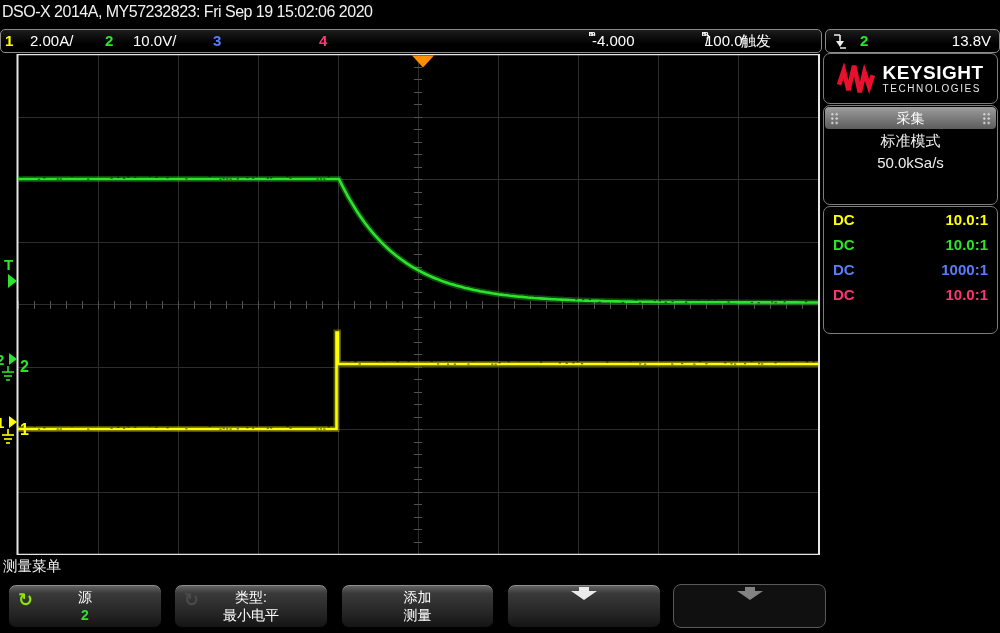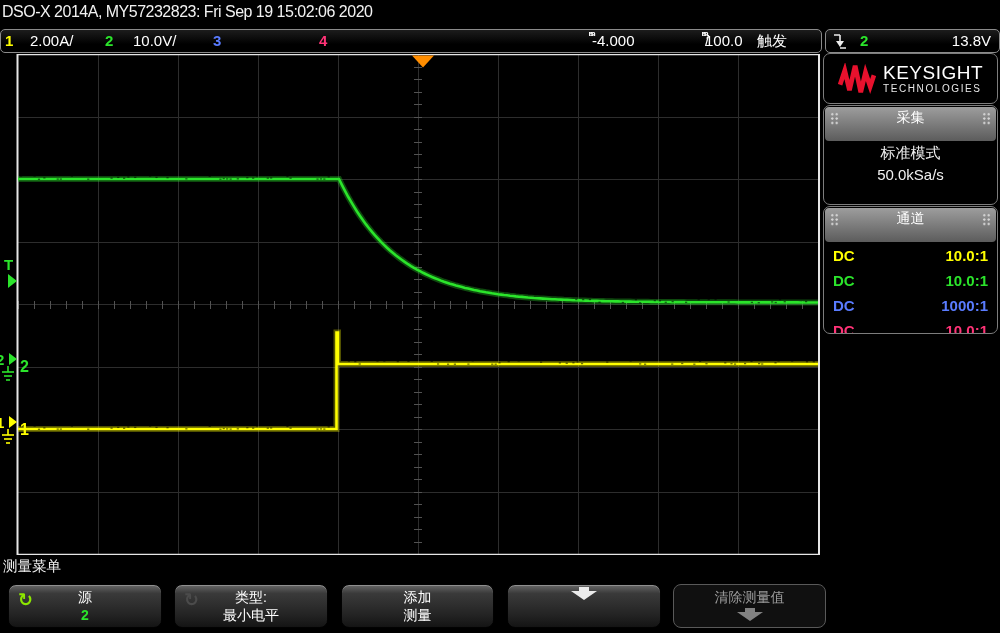--- a/index.html
+++ b/index.html
@@ -19,33 +19,33 @@
   .chnum{font-weight:bold;}
   .c1{color:#ffff00;} .c2{color:#2be42b;} .c3{color:#5a7cff;} .c4{color:#ff3377;}
   .unit-stack{display:inline-flex;flex-direction:column;align-items:center;
               font-size:8px;line-height:7px;font-weight:bold;vertical-align:-2px;}
 
   
   .panelbox{left:823px;width:173px;background:#000;border:1px solid #7d7d7d;border-radius:7px;overflow:hidden;}
   #keysight-box{top:53px;height:49px;display:flex;align-items:center;justify-content:center;gap:7px;}
   #acq-box{top:105px;height:98px;}
   #chan-box{top:206px;height:126px;}
-  .sec-header{position:relative;height:34px;margin:1px;border-radius:4px;
+  .sec-header{position:relative;height:22px;margin:1px;border-radius:4px;
               background:linear-gradient(#9d9d9d,#5c5c5c);color:#fff;font-size:14px;
-              line-height:22px;text-align:center;font-family:Liberation Mono, monospace;}
+              line-height:22px;text-align:center;}
   .grip{position:absolute;top:5px;width:9px;height:13px;
         background-image:radial-gradient(circle,#d6d6d6 1.1px,rgba(0,0,0,0) 1.3px);
         background-size:4.5px 4.4px;}
   .grip.left{left:5px;} .grip.right{right:5px;}
   .acq-line{text-align:center;font-size:15px;line-height:22px;color:#f0f0f0;}
   .acq-line.first{}
   .chan-row{display:flex;justify-content:space-between;padding:0 9px;
             font-size:15px;font-weight:bold;line-height:25px;}
   .brand-text{display:flex;flex-direction:column;line-height:1;}
-  .brand-name{font-size:19px;font-weight:normal;letter-spacing:0.5px;}
+  .brand-name{font-size:19px;font-weight:bold;letter-spacing:0.5px;}
   .brand-sub{font-size:10px;letter-spacing:1.6px;margin-top:2px;color:#e8e8e8;}
 
   
   #menu-label{top:557px;left:3px;font-size:14.5px;color:#f0f0f0;}
   .softkey{position:absolute;top:584px;height:44px;border-radius:8px;
            background:linear-gradient(180deg,#676767 0%,#3a3a3a 20%,#242424 70%,#141414 100%);
            border:1px solid #020202;box-shadow:inset 0 1px 0 rgba(255,255,255,.28);
            color:#fff;font-size:14px;text-align:center;box-sizing:border-box;cursor:pointer;}
   .softkey .l1{margin-top:4px;line-height:17px;}
   .softkey .l2{line-height:18px;}
@@ -78,21 +78,21 @@
       </span>
   </span>
   <span style="left:618px;width:86px;text-align:right">
     <span>100.0</span>
       <span class="unit-stack">
         <span>m</span>
         <span>s</span>
       </span>
       <span>/</span>
   </span>
-  <span style="left:756px">触发</span>
+  <span style="left:740px">触发</span>
 </div>
 
 <div class="abs statusbox" id="status-right">
   <span style="left:6px;top:2px">
     <svg width="16" height="18" viewBox="0 0 16 18">
       <path d="M2 3 H8 M8 3 V9 M8 16 H14" stroke="#ececec" stroke-width="1.6" fill="none"></path>
       <polygon points="4,9 12,9 8,15" fill="#ececec"></polygon>
     </svg>
   </span>
   <span class="chnum c2" style="left:34px">2</span>
@@ -405,25 +405,20 @@
   <div class="sec-header">
     <span class="grip left"></span>
     <span>采集</span>
     <span class="grip right"></span>
   </div>
   <div class="acq-line first">标准模式</div>
   <div class="acq-line">50.0kSa/s</div>
 </div>
 
 <div class="abs panelbox" id="chan-box">
-  <div class="sec-header">
-    <span class="grip left"></span>
-    <span>通道</span>
-    <span class="grip right"></span>
-  </div>
   <div class="chan-row c1">
     <span>DC</span>
     <span>10.0:1</span>
   </div>
   <div class="chan-row c2">
     <span>DC</span>
     <span>10.0:1</span>
   </div>
   <div class="chan-row c3">
     <span>DC</span>
@@ -456,19 +451,18 @@
 
 <div class="softkey" style="left:507px;width:154px">
   <div class="dn-arrow">
     <svg width="26" height="13" viewBox="0 0 26 13">
         <polygon points="8,0 18,0 18,4 26,4 13,13 0,4 8,4" fill="#ebebeb"></polygon>
       </svg>
   </div>
 </div>
 
 <div class="softkey disabled" style="left:673px;width:153px">
-  <div class="l1">清除测量值</div>
   <div class="dn-arrow">
     <svg width="26" height="13" viewBox="0 0 26 13">
         <polygon points="8,0 18,0 18,4 26,4 13,13 0,4 8,4" fill="#828282"></polygon>
       </svg>
   </div>
 </div>
 
 </body></html>

